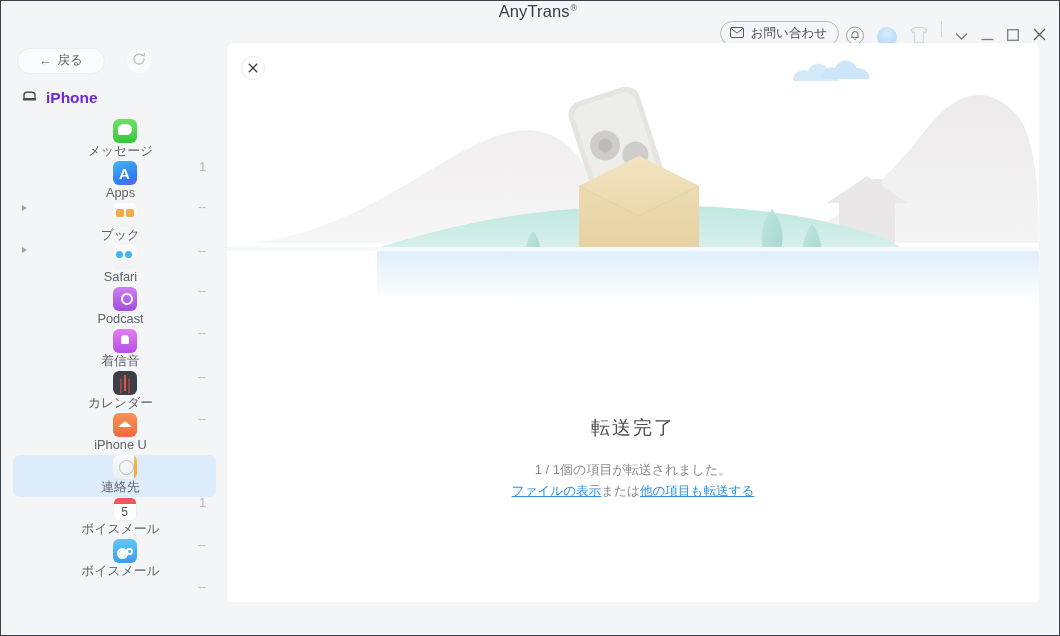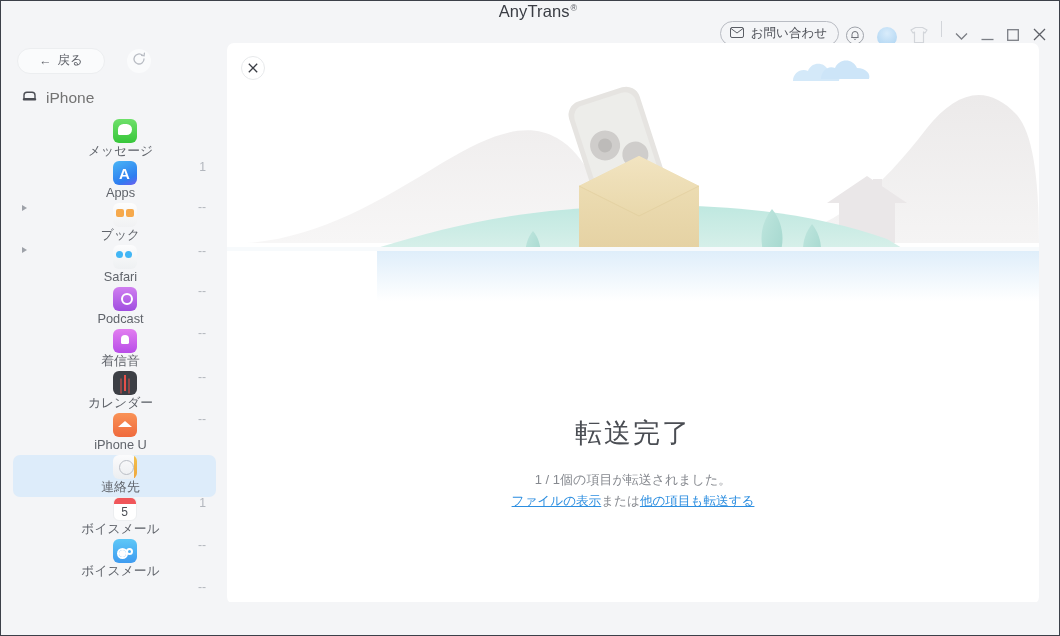--- a/index.html
+++ b/index.html
@@ -104,22 +104,22 @@
     background: #fafbfc;
     display: flex; align-items: center; justify-content: center;
   }
   .device-row {
     display: flex; align-items: center;
     gap: 9px;
     padding: 10px 0 10px 20px;
   }
   .device-name {
     font-size: 15.5px;
-    font-weight: normal;
-    color: #737373;
+    font-weight: bold;
+    color: #6d28d9;
   }
 
   .nav-list { padding-top: 2px; }
   .nav-item {
     position: relative;
     height: 42px;
     margin: 0 11px;
     border-radius: 7px;
     display: flex; align-items: center; flex-direction: column;
   }
@@ -253,21 +253,21 @@
     background: #fff;
   }
 
   .illus { position: absolute; left: 0; top: 0; width: 812px; height: 300px; }
 
   .texts {
     position: absolute; left: 0; right: 0; top: 372px;
     text-align: center;
   }
   .headline {
-    font-size: 27px;
+    font-size: 19px;
     color: #4a4d53;
     letter-spacing: 2px;
     font-weight: normal;
   }
   .subline {
     margin-top: 20px;
     font-size: 13px;
     color: #86898f;
   }
   .links {

